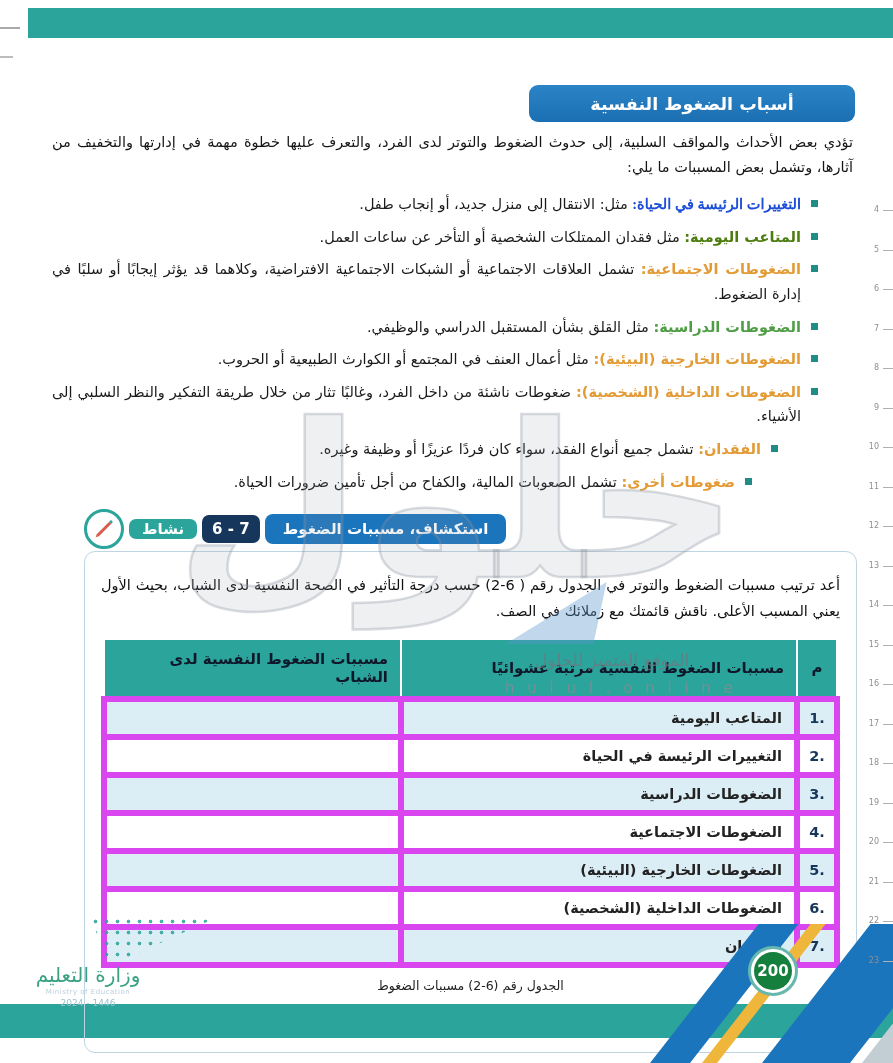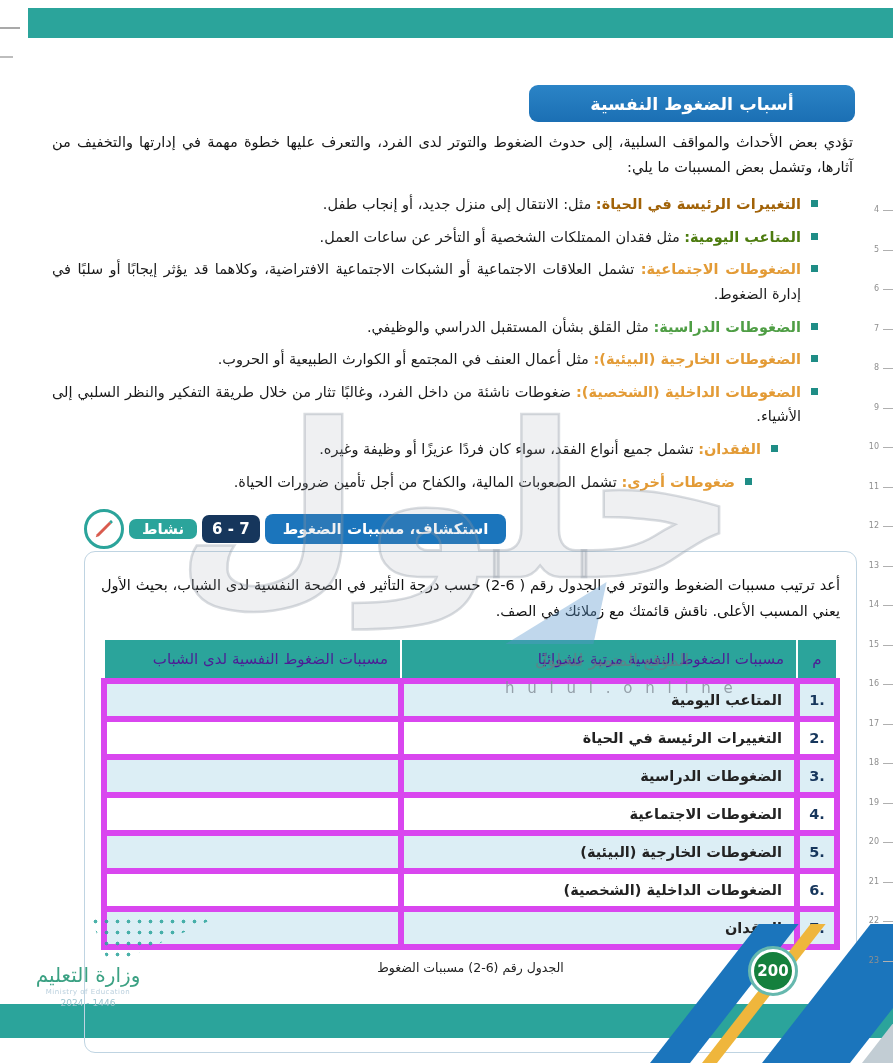--- a/index.html
+++ b/index.html
@@ -33,21 +33,21 @@
   .act-label { background:#2ba49b; color:#fff; font-weight:bold; padding:1px 13px; border-radius:7px; font-size:15px; }
   .act-num { background:#16365c; color:#fff; font-weight:bold; padding:5px 10px; border-radius:7px; font-size:15px; direction:ltr; }
   .act-title { background:#1b75bc; color:#fff; font-weight:bold; padding:6px 18px; border-radius:8px; font-size:15px; }
 
   
   .activity-box { position:absolute; left:84px; right:36px; top:551px; height:502px;
     border:1px solid #bfd4e2; border-radius:11px; padding:20px 16px 10px; z-index:2; }
   .instruction { margin:0; font-size:14.5px; line-height:1.8; color:#111; text-align:justify; }
 
   table.stress { width:100%; border-collapse:collapse; margin-top:14px; }
-  table.stress th { background:#2ba49b; color:#4c1d95; font-size:15px; font-weight:normal;
+  table.stress th { background:#2ba49b; color:#0f172a; font-size:15px; font-weight:bold;
     padding:10px 12px; text-align:right; border:2px solid #fff; }
   table.stress th.numcol { text-align:center; padding:10px 4px; }
   table.stress td { font-size:14.5px; font-weight:bold; color:#222; padding:8px 12px;
     text-align:right; border:6px solid #d946ef; height:21px; }
   table.stress td.num { color:#16365c; direction:ltr; text-align:center; padding:8px 2px; }
   table.stress tbody tr:nth-child(odd) td { background:#dceef5; }
   table.stress tbody tr:nth-child(even) td { background:#ffffff; }
   .caption { text-align:center; font-size:12.5px; color:#222; margin-top:10px; }
 
   
@@ -98,21 +98,21 @@
 
   <div class="topbar"></div>
   <div class="crop-a"></div>
   <div class="crop-b"></div>
 
   <div class="title-banner">أسباب الضغوط النفسية</div>
 
   <p class="intro">تؤدي بعض الأحداث والمواقف السلبية، إلى حدوث الضغوط والتوتر لدى الفرد، والتعرف عليها خطوة مهمة في إدارتها والتخفيف من آثارها، وتشمل بعض المسببات ما يلي:</p>
 
   <ul class="bullets">
-      <li class="bullet-item"><span class="sq"></span><span class="lead" style="color: #a16207;">التغييرات الرئيسة في الحياة:</span><span> مثل: الانتقال إلى منزل جديد، أو إنجاب طفل.</span></li>
+      <li class="bullet-item"><span class="sq"></span><span class="lead" style="color: #1d4ed8; font-family: Liberation Serif, serif;">التغييرات الرئيسة في الحياة:</span><span> مثل: الانتقال إلى منزل جديد، أو إنجاب طفل.</span></li>
       <li class="bullet-item"><span class="sq"></span><span class="lead" style="color: #4d7c0f;">المتاعب اليومية:</span><span> مثل فقدان الممتلكات الشخصية أو التأخر عن ساعات العمل.</span></li>
       <li class="bullet-item"><span class="sq"></span><span class="lead" style="color: rgb(227, 155, 54);">الضغوطات الاجتماعية:</span><span> تشمل العلاقات الاجتماعية أو الشبكات الاجتماعية الافتراضية، وكلاهما قد يؤثر إيجابًا أو سلبًا في إدارة الضغوط.</span></li>
       <li class="bullet-item"><span class="sq"></span><span class="lead" style="color: rgb(79, 158, 69);">الضغوطات الدراسية:</span><span> مثل القلق بشأن المستقبل الدراسي والوظيفي.</span></li>
       <li class="bullet-item"><span class="sq"></span><span class="lead" style="color: rgb(227, 155, 54);">الضغوطات الخارجية (البيئية):</span><span> مثل أعمال العنف في المجتمع أو الكوارث الطبيعية أو الحروب.</span></li>
       <li class="bullet-item"><span class="sq"></span><span class="lead" style="color: rgb(227, 155, 54);">الضغوطات الداخلية (الشخصية):</span><span> ضغوطات ناشئة من داخل الفرد، وغالبًا تثار من خلال طريقة التفكير والنظر السلبي إلى الأشياء.</span></li>
       <li class="bullet-item" style="margin-right: 40px;"><span class="sq"></span><span class="lead" style="color: rgb(227, 155, 54);">الفقدان:</span><span> تشمل جميع أنواع الفقد، سواء كان فردًا عزيزًا أو وظيفة وغيره.</span></li>
       <li class="bullet-item" style="margin-right: 66px;"><span class="sq"></span><span class="lead" style="color: rgb(227, 155, 54);">ضغوطات أخرى:</span><span> تشمل الصعوبات المالية، والكفاح من أجل تأمين ضرورات الحياة.</span></li>
     </ul>
 
   <div class="activity-header">

